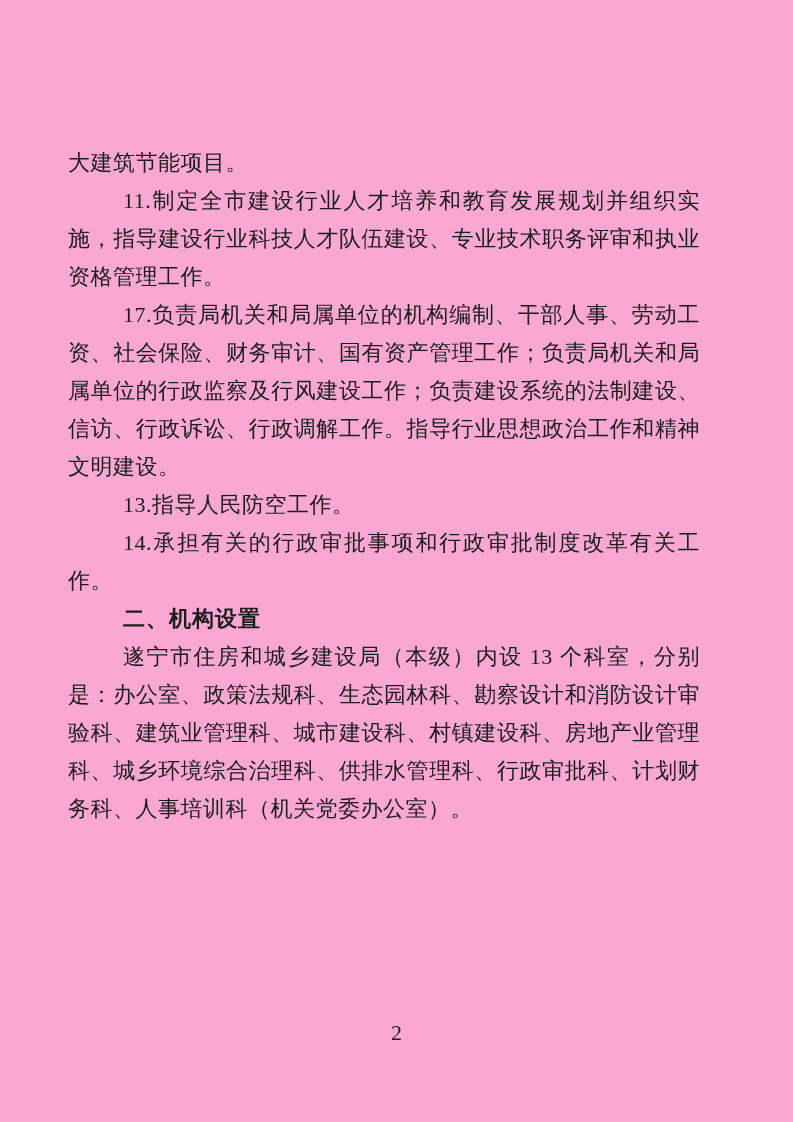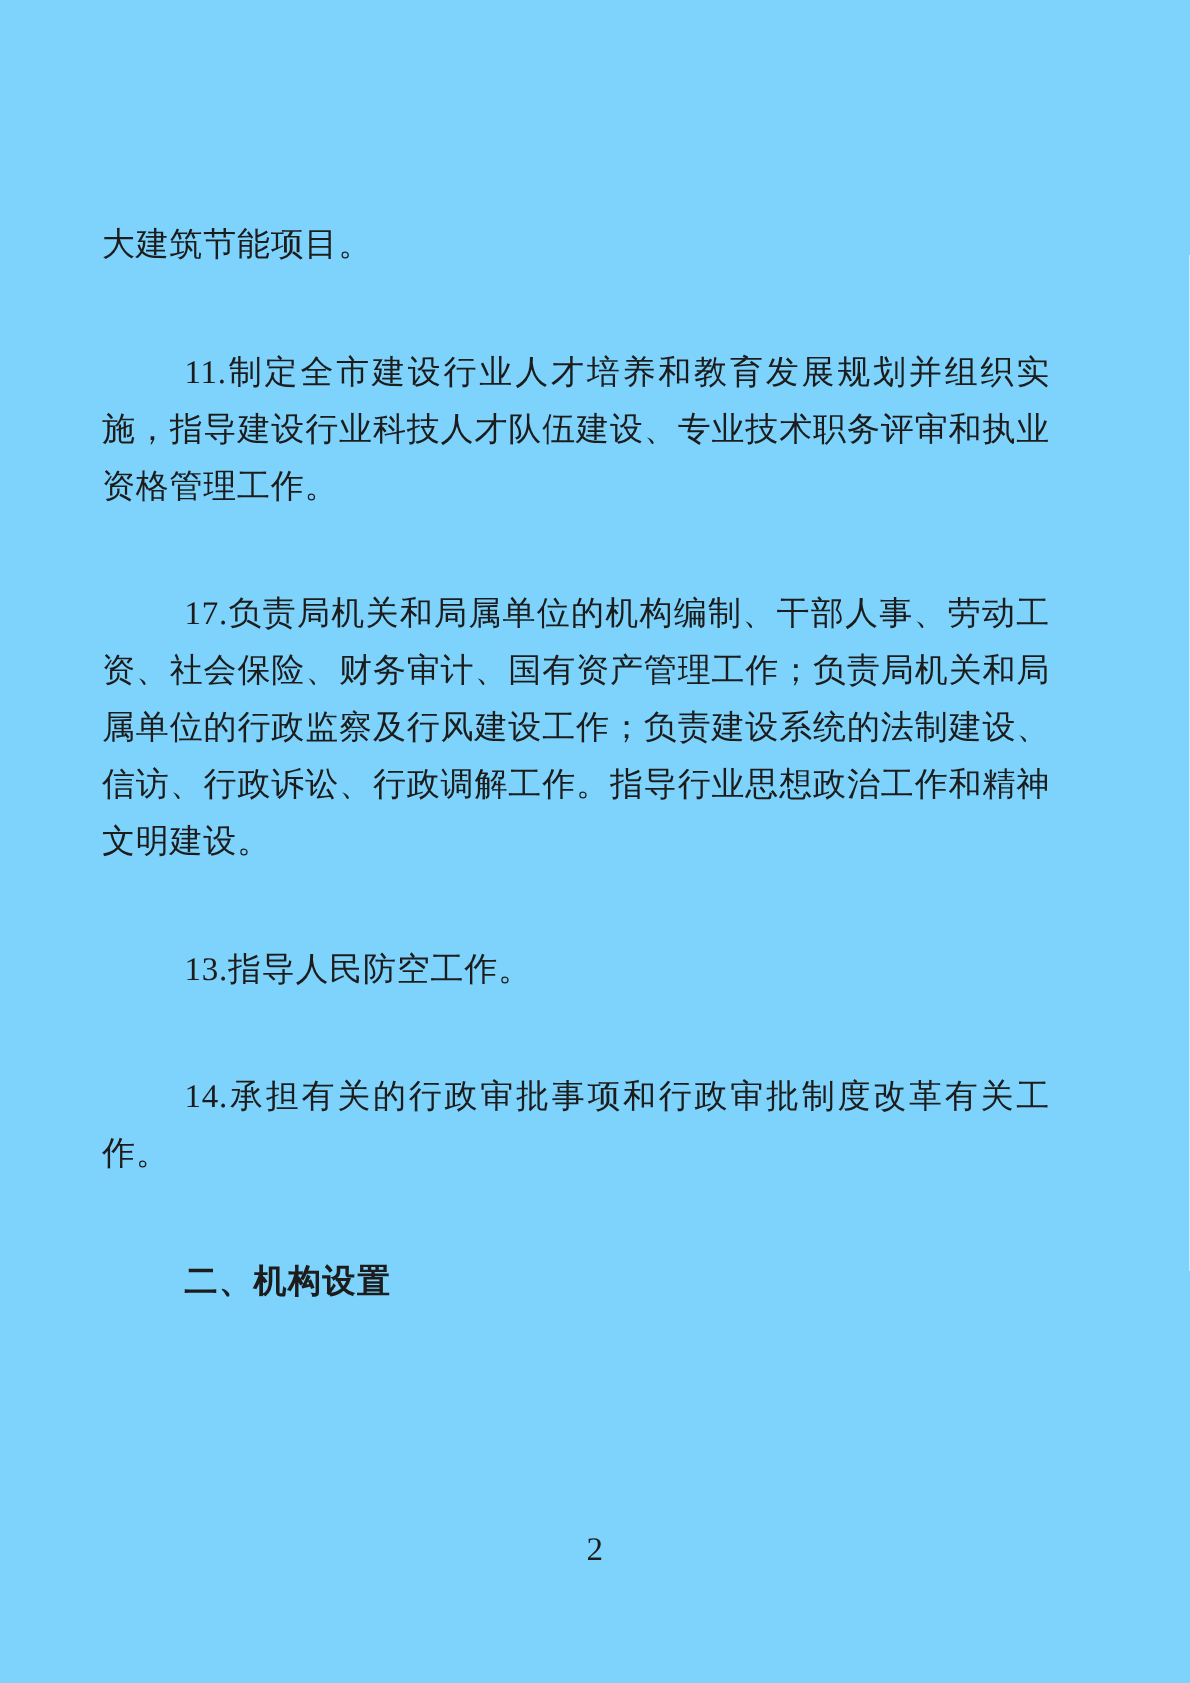--- a/index.html
+++ b/index.html
@@ -4,42 +4,41 @@
 <style>
   html, body {
     margin: 0;
     padding: 0;
     background: #ffffff;
   }
   .page {
     position: relative;
     width: 793px;
     height: 1122px;
-    background: #7dd3fc;
+    background: #f9a8d4;
     overflow: hidden;
     font-family: "Liberation Serif", "DejaVu Serif", serif;
     color: #1c1c1c;
   }
   .content {
     position: absolute;
     left: 68px;
     top: 144px;
     width: 632px;
     font-size: 22px;
     line-height: 38px;
     text-align: justify;
     letter-spacing: 0.5px;
   }
   .content p {
     margin: 0;
     padding: 0;
   }
   .content p.indent {
     text-indent: 55px;
-    margin-top: 47px;
   }
   .content p.heading {
     font-weight: 700;
     font-family: Liberation Sans, sans-serif;
     text-align: left;
     letter-spacing: 1px;
   }
   .page-number {
     position: absolute;
     top: 1020px;
@@ -55,15 +54,16 @@
 <body>
 
 <div class="page">
   <div class="content">
     <p>大建筑节能项目。</p>
     <p class="indent">11.制定全市建设行业人才培养和教育发展规划并组织实施，指导建设行业科技人才队伍建设、专业技术职务评审和执业资格管理工作。</p>
     <p class="indent">17.负责局机关和局属单位的机构编制、干部人事、劳动工资、社会保险、财务审计、国有资产管理工作；负责局机关和局属单位的行政监察及行风建设工作；负责建设系统的法制建设、信访、行政诉讼、行政调解工作。指导行业思想政治工作和精神文明建设。</p>
     <p class="indent">13.指导人民防空工作。</p>
     <p class="indent">14.承担有关的行政审批事项和行政审批制度改革有关工作。</p>
     <p class="indent heading">二、机构设置</p>
+    <p class="indent">遂宁市住房和城乡建设局（本级）内设 13 个科室，分别是：办公室、政策法规科、生态园林科、勘察设计和消防设计审验科、建筑业管理科、城市建设科、村镇建设科、房地产业管理科、城乡环境综合治理科、供排水管理科、行政审批科、计划财务科、人事培训科（机关党委办公室）。</p>
   </div>
   <div class="page-number">2</div>
 </div>
 
 </body></html>

